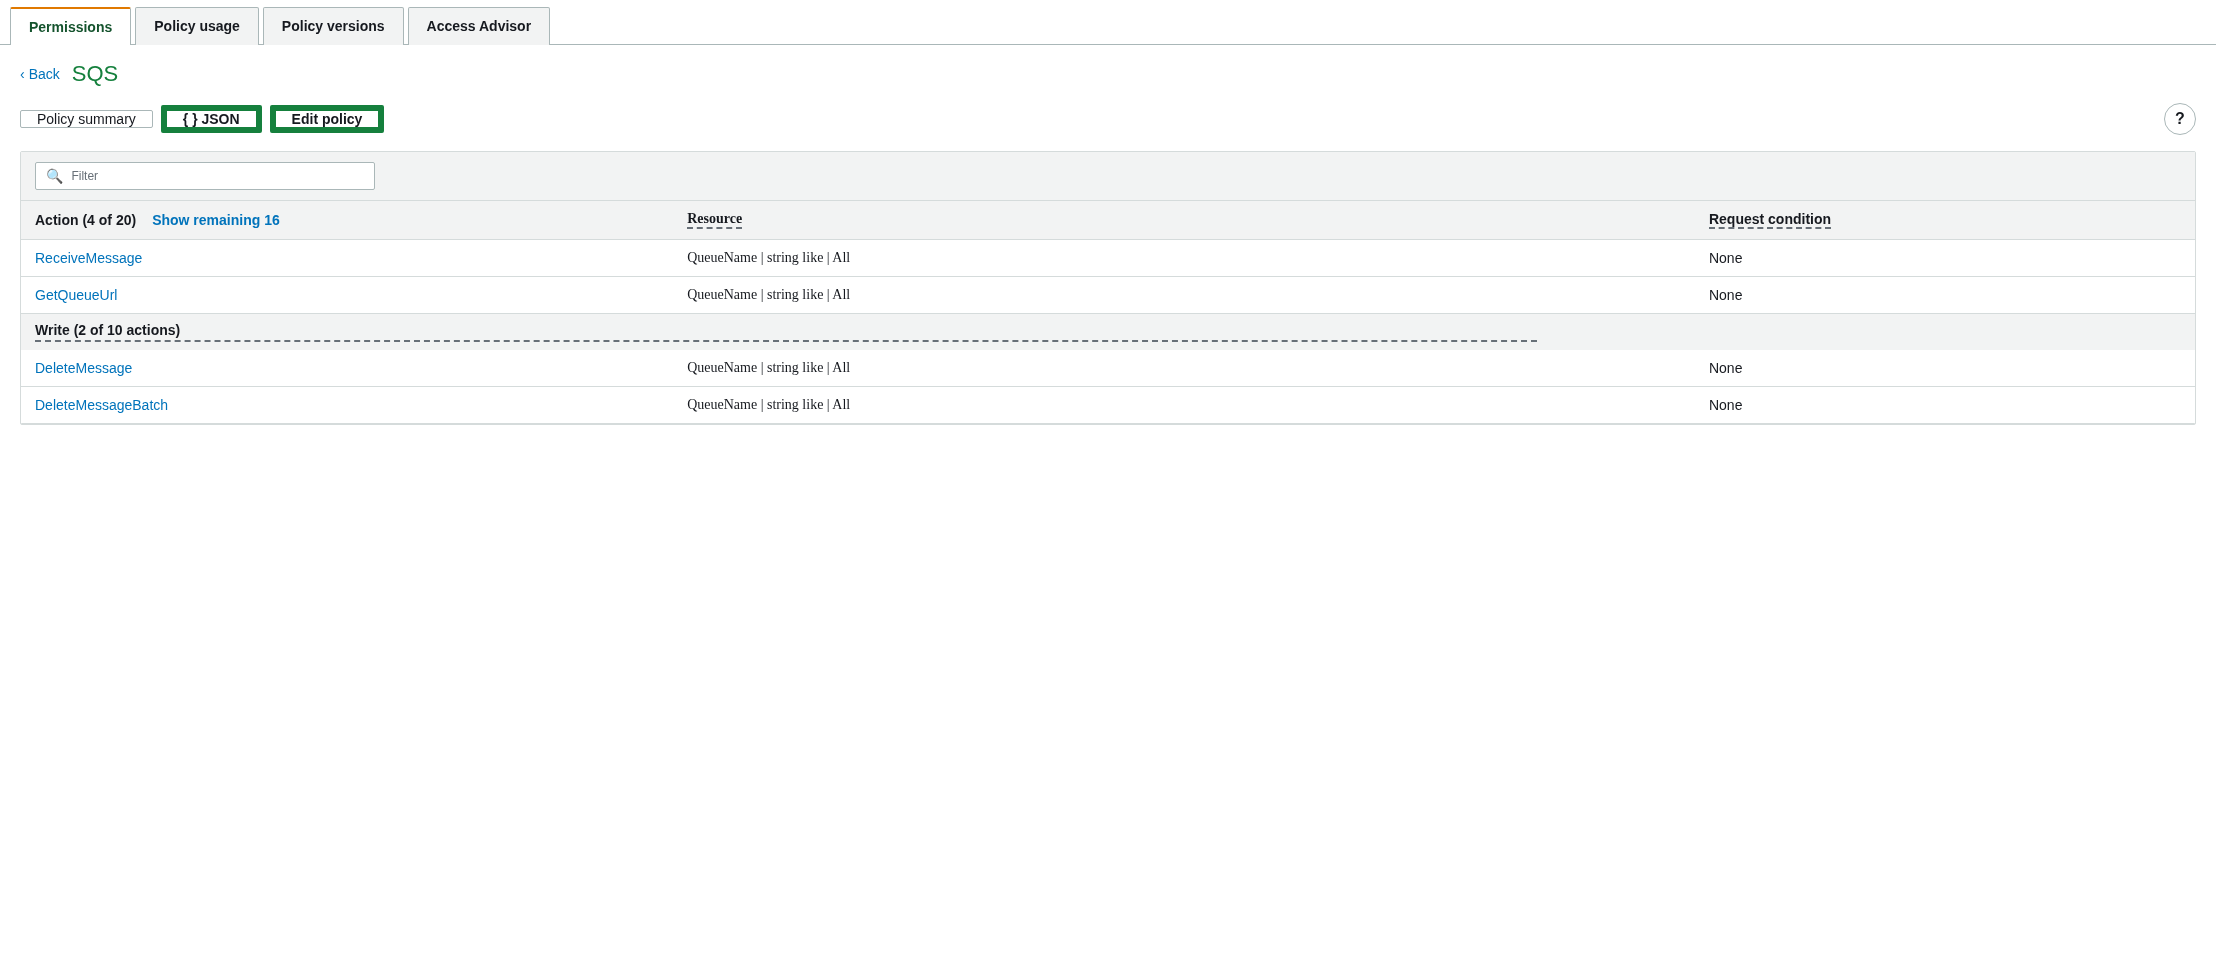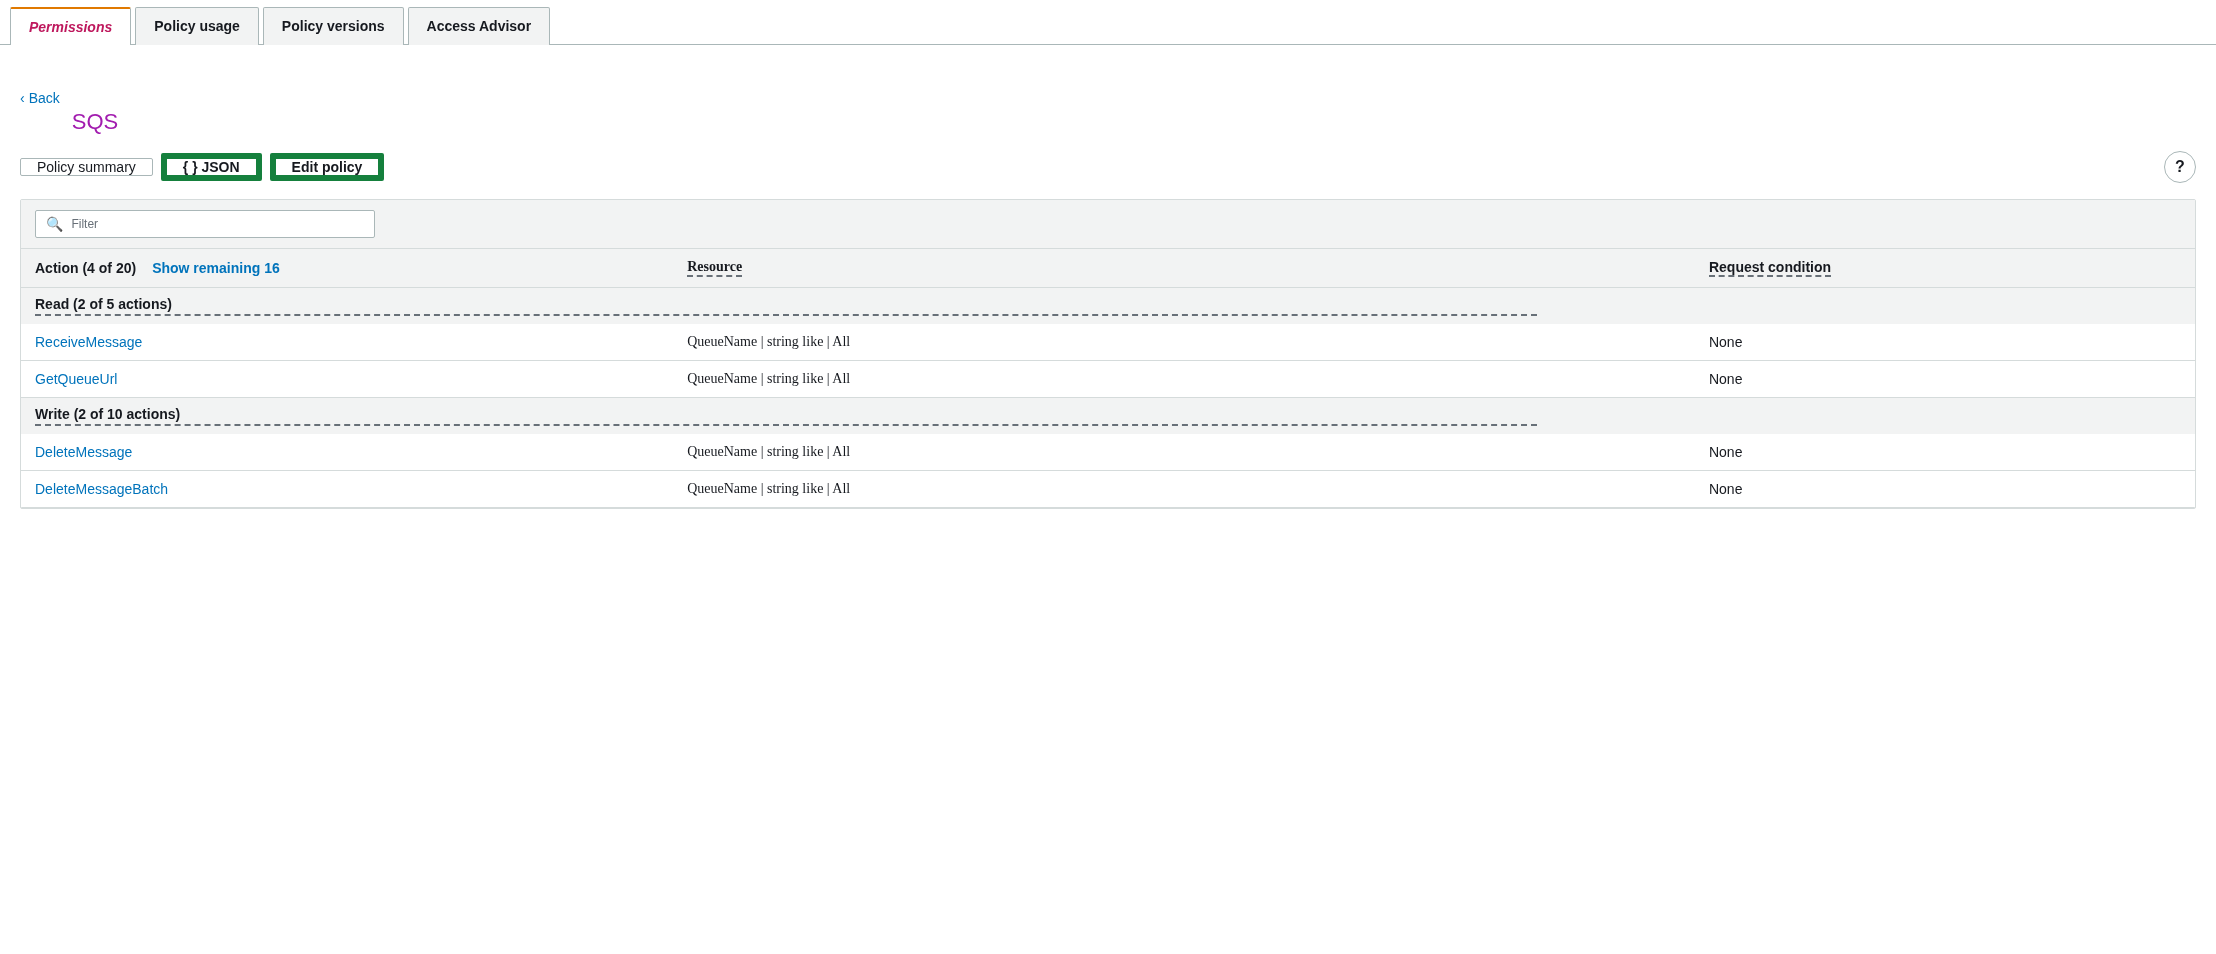--- a/index.html
+++ b/index.html
@@ -30,22 +30,21 @@
       margin-top: 6px;
       border-radius: 2px 2px 0 0;
       border-color: #aab7b8 #aab7b8 transparent;
       position: relative;
       top: 1px;
     }
     .tab.active {
       background: #fff;
       border-color: #aab7b8 #aab7b8 #fff;
       border-top: 2px solid #e07900;
-      color: #be185d;
-      font-style: italic;
+      color: #14532d;
     }
 
     
     .content {
       padding: 16px 20px;
     }
 
     
     .back-nav {
       display: flex;
@@ -58,22 +57,21 @@
       font-size: 14px;
       text-decoration: none;
       margin-right: 12px;
       display: flex;
       align-items: center;
       gap: 4px;
     }
     .page-title {
       font-size: 22px;
       font-weight: 400;
-      color: #a21caf;
-      margin-top: 48px;
+      color: #15803d;
     }
 
     
     .action-buttons {
       display: flex;
       align-items: center;
       gap: 8px;
       margin-bottom: 16px;
     }
     .btn {
@@ -261,28 +259,20 @@
           </th>
           <th class="col-resource">
             <span class="col-underline">Resource</span>
           </th>
           <th class="col-condition">
             <span class="col-underline">Request condition</span>
           </th>
         </tr>
       </thead>
       <tbody id="table-body">
-      <tr class="section-row">
-            <td colspan="3">
-              <div class="section-label">
-                <span>Read (2 of 5 actions)</span>
-                <div class="section-underline"></div>
-              </div>
-            </td>
-          </tr>
           <tr>
             <td class="col-action"><a class="action-link">ReceiveMessage</a></td>
             <td class="col-resource">QueueName | string like | All</td>
             <td class="col-condition">None</td>
           </tr>
           <tr>
             <td class="col-action"><a class="action-link">GetQueueUrl</a></td>
             <td class="col-resource">QueueName | string like | All</td>
             <td class="col-condition">None</td>
           </tr>

